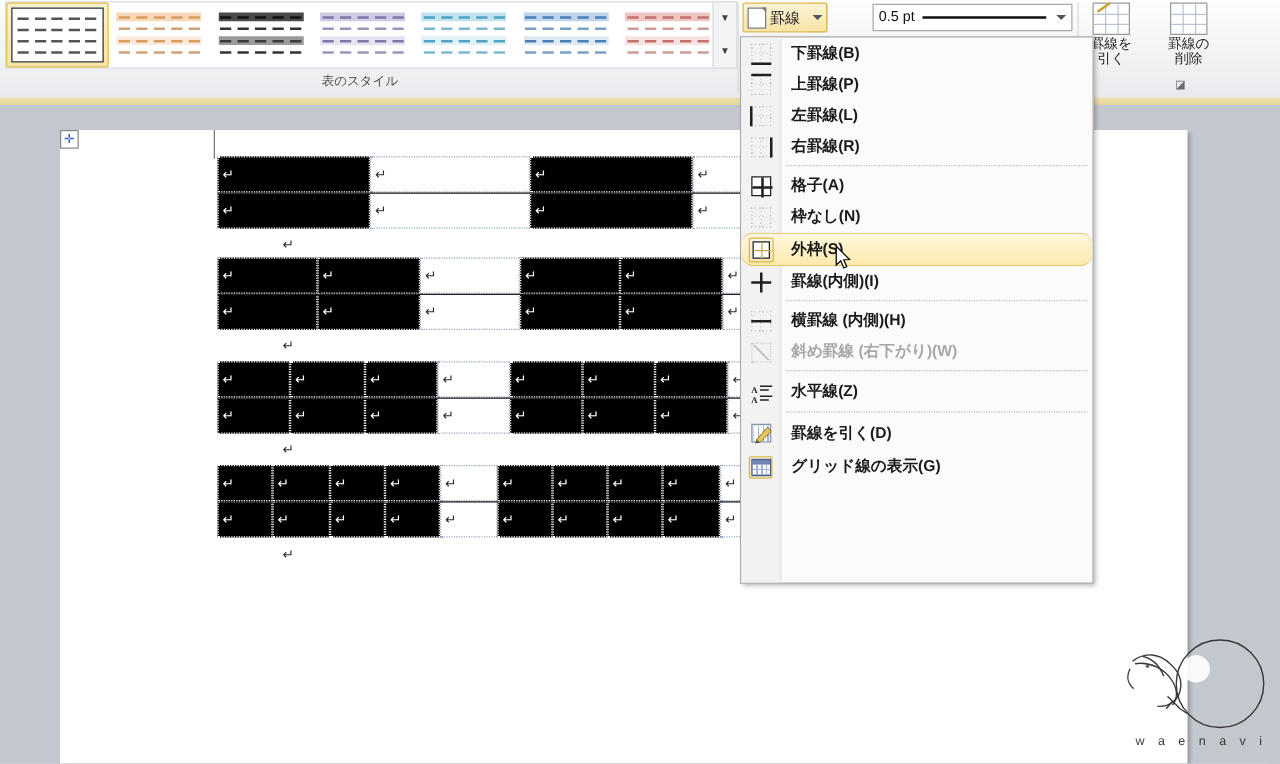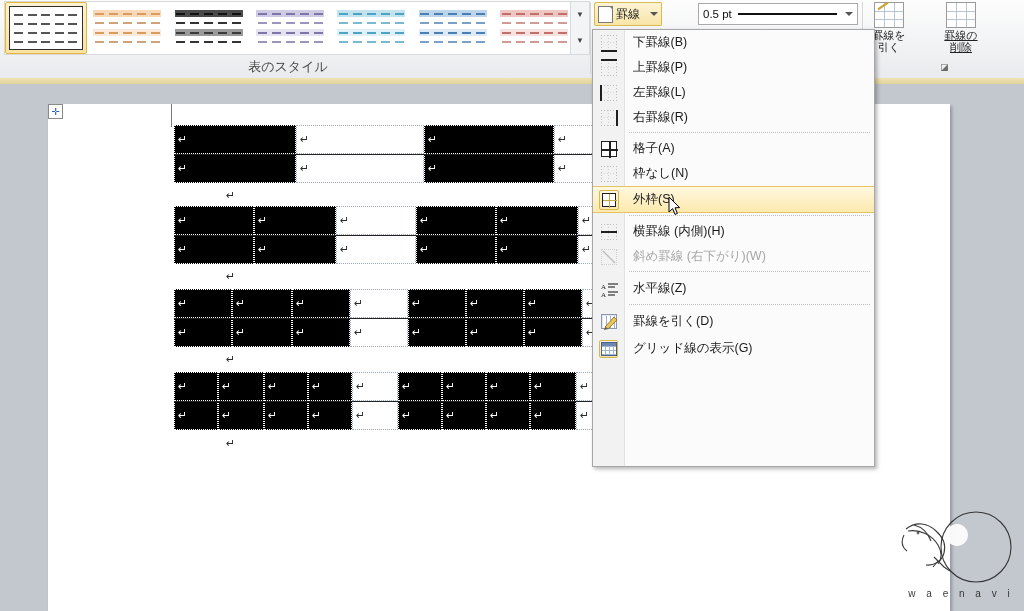--- a/index.html
+++ b/index.html
@@ -50,21 +50,21 @@
   }
   .thumb-dash{width:9px;height:2px;background:#555;}
   .gallery-scroll{
     position:absolute;left:570px;top:1px;width:20px;height:54px;
     background:#f3f4f6;border:1px solid #d7d9dc;box-sizing:border-box;
     display:flex;flex-direction:column;justify-content:space-around;align-items:center;
   }
   .gsbtn{font-size:8px;color:#444;line-height:1;}
   .group-label{
     position:absolute;left:0;top:58px;width:576px;text-align:center;
-    font-size:13px;color:#4a4a4a;
+    font-size:10px;color:#4a4a4a;
   }
   .group-sep{
     position:absolute;top:2px;width:1px;height:72px;background:#d7d9dc;
   }
 
   
   .border-btn{
     position:absolute;left:594px;top:2px;width:68px;height:24px;
     background:linear-gradient(to bottom,#fdf4d6,#f7e4a6);
     border:1px solid #d9b councils;
@@ -177,29 +177,29 @@
     background:#fbfbfb;border:1px solid #a7a7a7;
     box-shadow:2px 2px 4px rgba(0,0,0,.3);
     box-sizing:border-box;z-index:30;
   }
   .menu-gutter{
     position:absolute;left:0;top:0;width:31px;height:100%;
     background:#f2f2f2;border-right:1px solid #e2e2e2;
   }
   .mi{
     position:relative;height:25px;display:flex;align-items:center;
-    font-size:12.5px;color:#1a1a1a;z-index:2;
+    font-size:12.5px;color:#1a1a1a;z-index:2;font-weight:bold;
   }
   .mi.tall{height:27px;}
   .mi .ico{width:31px;min-width:31px;display:flex;align-items:center;justify-content:center;}
   .mi .txt{padding-left:9px;white-space:nowrap;}
   .mi.disabled .txt{color:#a6a6a6;}
   .mi.hl{
     background:linear-gradient(to bottom,#fff8e0,#fce9ad);
-    border-top:1px solid #e5c466;border-bottom:1px solid #e5c466;
+    border-top:1px solid #e5c466;border-bottom:1px solid #e5c466;border-radius:10px;
   }
   .msep{height:1px;margin:2px 4px 2px 36px;border-top:1px dotted #bdbdbd;}
   .ico-box{
     width:16px;height:16px;box-sizing:border-box;position:relative;
     background:
       repeating-linear-gradient(to right,#bdbdbd 0 1px,transparent 1px 3px) 0 0/100% 1px no-repeat,
       repeating-linear-gradient(to right,#bdbdbd 0 1px,transparent 1px 3px) 0 100%/100% 1px no-repeat,
       repeating-linear-gradient(to bottom,#bdbdbd 0 1px,transparent 1px 3px) 0 0/1px 100% no-repeat,
       repeating-linear-gradient(to bottom,#bdbdbd 0 1px,transparent 1px 3px) 100% 0/1px 100% no-repeat,
       repeating-linear-gradient(to right,#d3d3d3 0 1px,transparent 1px 3px) 0 50%/100% 1px no-repeat,
@@ -809,21 +809,21 @@
         <div class="draw-ico">
           <i class="gl" style="left:0;top:8px;width:100%;height:1px;"></i>
           <i class="gl" style="left:0;top:16px;width:100%;height:1px;"></i>
           <i class="gl" style="left:9px;top:0;width:1px;height:100%;"></i>
           <i class="gl" style="left:19px;top:0;width:1px;height:100%;"></i>
           <i class="gl" style="left:2px;top:2px;width:12px;height:2px;background:#c9a227;transform:rotate(-35deg);"></i>
         </div>
         <div>罫線を</div>
         <div>引く</div>
       </div>
-      <div class="draw-btn" style="left:72px;text-decoration:underline;">
+      <div class="draw-btn" style="left:62px;">
         <div class="draw-ico">
           <i class="gl" style="left:0;top:8px;width:100%;height:1px;"></i>
           <i class="gl" style="left:0;top:16px;width:100%;height:1px;"></i>
           <i class="gl" style="left:9px;top:0;width:1px;height:100%;"></i>
           <i class="gl" style="left:19px;top:0;width:1px;height:100%;"></i>
         </div>
         <div>罫線の</div>
         <div>削除</div>
       </div>
     </div>
@@ -1194,20 +1194,29 @@
         <span class="ico-sel">
           <span class="ico-box all-solid" style="width:14px;height:14px;background:#fff;">
             <i class="solid" style="left:6px;top:0;width:1px;height:14px;background:#c8a94a;"></i>
             <i class="solid" style="left:0;top:6px;width:14px;height:1px;background:#c8a94a;"></i>
           </span>
         </span>
       </span>
       <span class="txt">外枠(S)</span>
     </div>
 
+    <div class="mi">
+      <span class="ico">
+        <span class="ico-box" style="background:none;">
+          <i class="solid" style="left:7px;top:0;width:2px;height:16px;"></i>
+          <i class="solid" style="left:0;top:7px;width:16px;height:2px;"></i>
+        </span>
+      </span>
+      <span class="txt">罫線(内側)(I)</span>
+    </div>
     <div class="msep"></div>
 
     <div class="mi">
       <span class="ico">
         <span class="ico-box">
             <i class="solid" style="left:0;top:7px;width:16px;height:2px;"></i>
           </span>
       </span>
       <span class="txt">横罫線 (内側)(H)</span>
     </div>

